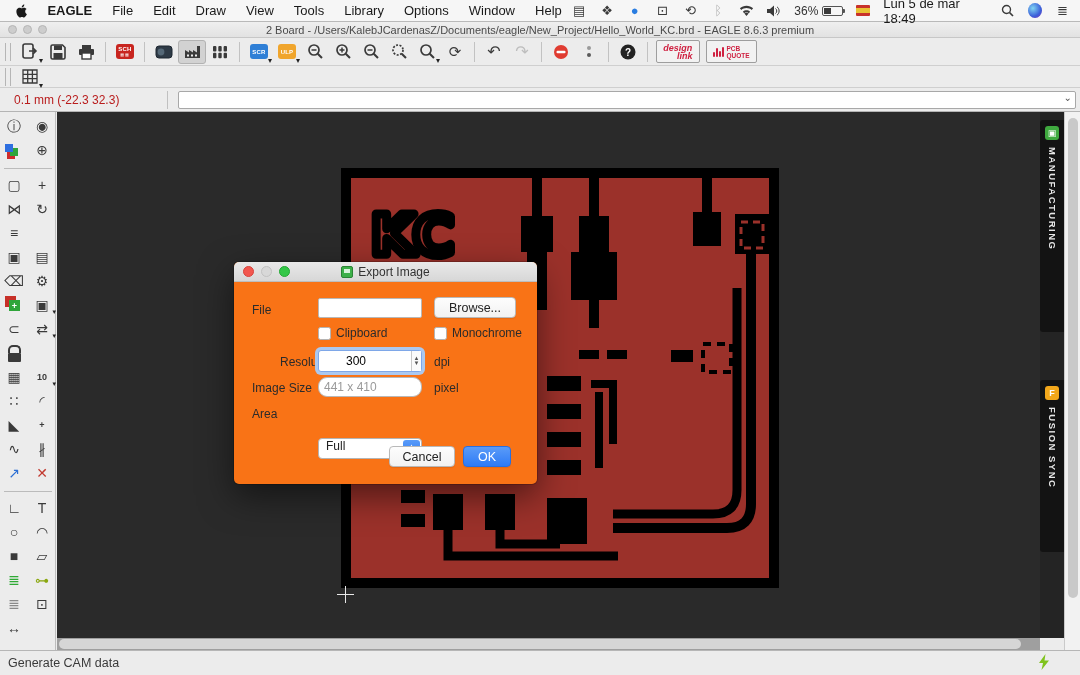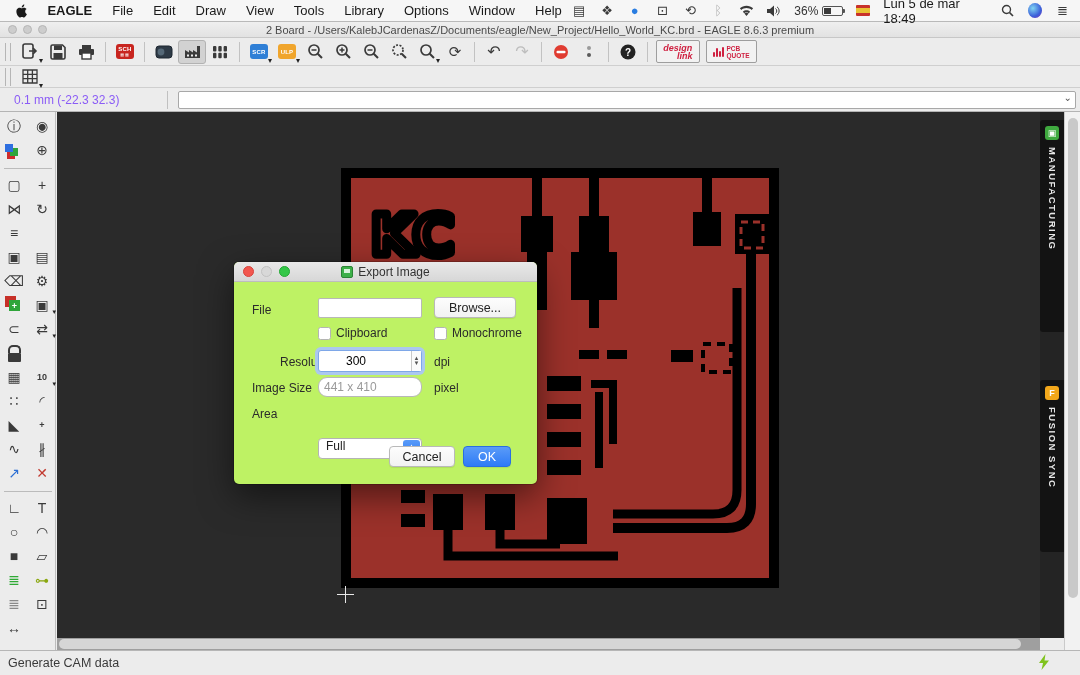--- a/index.html
+++ b/index.html
@@ -38,21 +38,21 @@
   .chipicon { width:18px; height:15px; border-radius:3px; color:#fff; font-size:6px; font-weight:bold; display:flex; align-items:center; justify-content:center; letter-spacing:.2px; }
   .tb-wide { height:23px; border:1px solid #9e9e9e; border-radius:2px; background:#f2f2f2; display:flex; align-items:center; justify-content:center; padding:0 6px; margin:0 3px; }
   .dlink { font-style:italic; font-weight:bold; color:#cf2040; font-size:9px; line-height:8px; text-align:center; }
   .pcbq { display:flex; align-items:center; gap:3px; color:#cf2040; font-size:6.5px; font-weight:bold; line-height:7px; }
   .pcbq-bars { display:flex; align-items:flex-end; gap:1px; }
   .pcbq-bars i { width:2px; background:#cf2040; display:block; border-radius:1px; }
 
   
   .toolbar2 { position:absolute; left:0; top:66px; width:1080px; height:22px; background:#ececec; border-bottom:1px solid #cfcfcf; display:flex; align-items:center; padding-left:3px; }
   .coordbar { position:absolute; left:0; top:88px; width:1080px; height:24px; background:#ececec; border-bottom:1px solid #b4b4b4; display:flex; align-items:center; }
-  .coord-box { width:168px; padding-left:14px; font-size:12px; color:#8b5cf6; border-right:1px solid #c0c0c0; height:18px; display:flex; align-items:center; }
+  .coord-box { width:168px; padding-left:14px; font-size:12px; color:#b91c1c; border-right:1px solid #c0c0c0; height:18px; display:flex; align-items:center; }
   .cmd-wrap { flex:1; height:18px; margin:0 4px 0 10px; background:#fff; border:1px solid #a8a8a8; border-radius:2px; display:flex; align-items:center; position:relative; }
   .cmd-wrap input { border:none; outline:none; flex:1; height:14px; font-size:12px; padding:0 6px; background:transparent; font-family:inherit; }
   .cmd-dd { position:absolute; right:3px; top:0; font-size:10px; color:#555; }
 
   
   .palette { position:absolute; left:0; top:112px; width:56px; height:538px; background:#ececec; border-right:1px solid #bdbdbd; display:grid; grid-template-columns:28px 28px; align-content:start; padding-top:2px; }
   .pal-cell { height:24px; display:flex; align-items:center; justify-content:center; position:relative; }
   .pal-sep { grid-column:1 / 3; height:7px; border-bottom:1px solid #bbb; margin:0 4px 4px 4px; }
   .pg { font-size:14px; color:#3a3a3a; line-height:1; display:inline-block; }
   .pg.small { font-size:9px; font-weight:bold;text-align:center; }
@@ -85,21 +85,21 @@
   .vscroll .thumb { position:absolute; left:3px; top:6px; width:10px; height:480px; background:#c9c9c9; border-radius:5px; }
   .hscroll { position:absolute; left:57px; top:638px; width:983px; height:12px; background:#9f9f9f; }
   .hscroll .thumb { position:absolute; left:2px; top:1px; height:10px; width:962px; background:#d6d6d6; border-radius:5px; }
 
   
   .statusbar { position:absolute; left:0; top:650px; width:1080px; height:25px; background:#ececec; border-top:1px solid #b6b6b6; display:flex; align-items:center; padding:0 8px; }
   .status-msg { font-size:12.5px; color:#3a3a3a; }
   .status-right { margin-left:auto; margin-right:22px; }
 
   
-  .dialog { position:absolute; left:234px; top:262px; width:303px; height:222px; background:#bef264; border-radius:5px; box-shadow:0 12px 34px rgba(0,0,0,.5), 0 0 0 1px rgba(0,0,0,.18); z-index:50; }
+  .dialog { position:absolute; left:234px; top:262px; width:303px; height:222px; background:#f97316; border-radius:5px; box-shadow:0 12px 34px rgba(0,0,0,.5), 0 0 0 1px rgba(0,0,0,.18); z-index:50; }
   .dlg-title { height:20px; background:linear-gradient(#e9e9e9,#d7d7d7); border-bottom:1px solid #bdbdbd; border-radius:5px 5px 0 0; display:flex; align-items:center; position:relative; }
   .dtl { width:11px; height:11px; border-radius:50%; margin-left:7px; }
   .dtl.red { background:#f2574f; border:1px solid #d8433c; margin-left:9px; }
   .dtl.gray { background:#d8d8d8; border:1px solid #c2c2c2; }
   .dtl.green { background:#34c748; border:1px solid #23a934; }
   .dlg-title-center { position:absolute; left:0; right:0; display:flex; align-items:center; justify-content:center; gap:5px; font-size:12px; color:#333; }
   .dlg-appico { width:12px; height:12px; background:#3db049; border:1px solid #2b8435; border-radius:2px; display:inline-block; position:relative; }
   .dlg-appico::after { content:""; position:absolute; left:2px; top:2px; width:6px; height:4px; background:#d9f3dc; }
   .dlg-label { position:absolute; font-size:12px; color:#2b2b2b; }
   .dlg-input { position:absolute; background:#fff; border:1px solid #b8b8b8; border-radius:2px; font-size:12px; padding:0 5px; font-family:inherit; outline:none; height:20px; }

